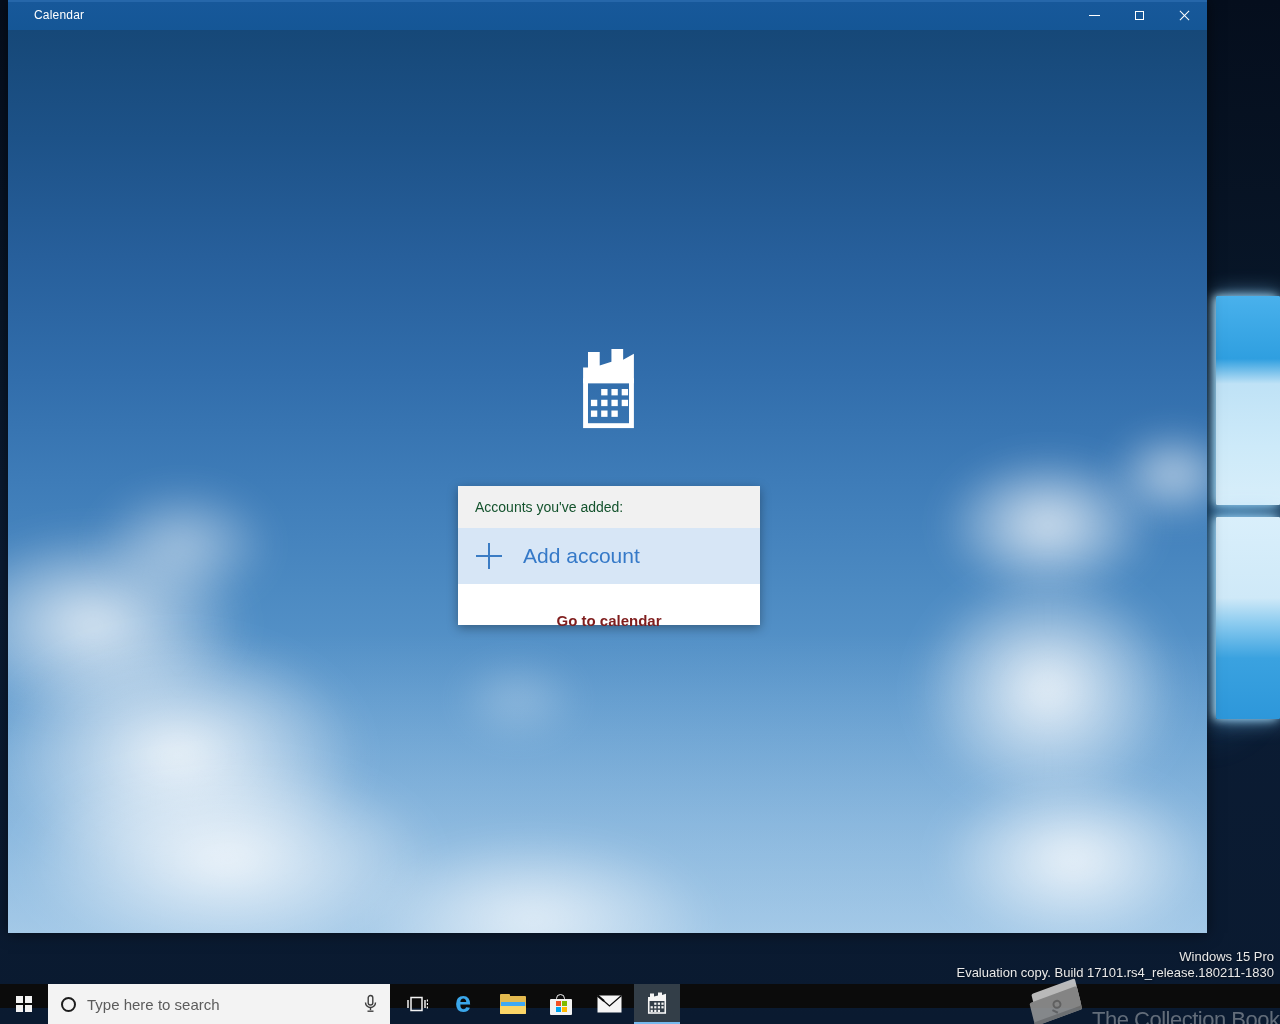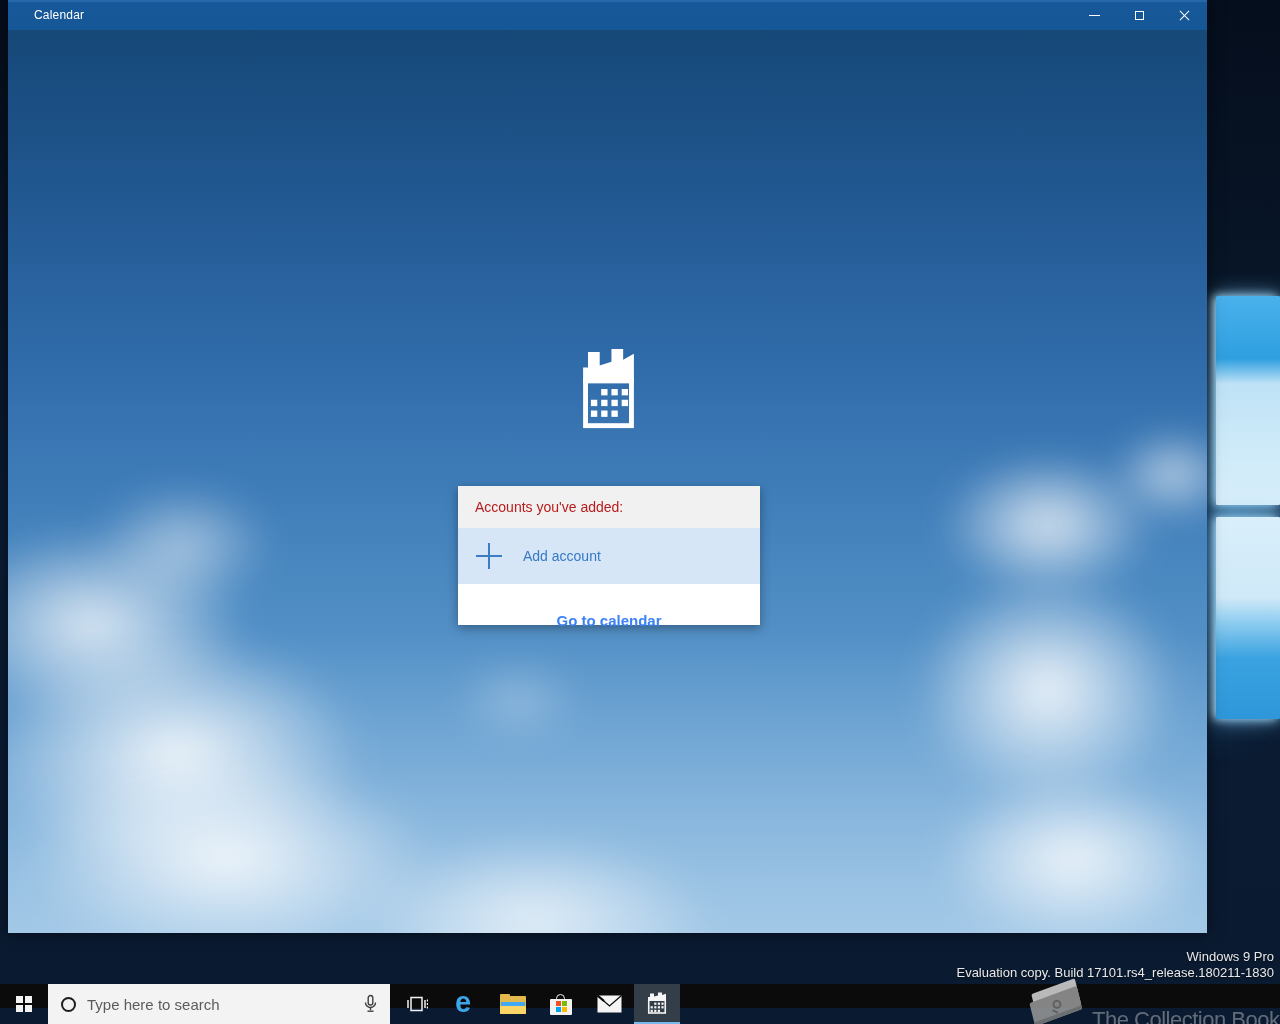--- a/index.html
+++ b/index.html
@@ -55,28 +55,28 @@
   .c-m2 { left:420px;  top:610px; width:180px; height:120px; opacity:.3; }
   .haze { position:absolute; left:0; right:0; bottom:0; height:300px; filter:none;
       background:linear-gradient(180deg,rgba(235,243,250,0),rgba(235,243,250,.35)); }
 
   .app-logo { position:absolute; left:569px; top:318px; width:63px; height:84px; }
 
   
   .dialog { position:absolute; left:450px; top:456px; width:302px;
             box-shadow:0 3px 10px rgba(0,0,0,.35); }
   .dialog-header { height:42px; background:#f1f1f1; display:flex; align-items:center;
-                   padding-left:17px; color:#b91c1c; font-size:14px; }
+                   padding-left:17px; color:#14532d; font-size:14px; }
   .dialog-add { height:56px; background:#d7e6f6; display:flex; align-items:center; cursor:pointer; }
   .plus-icon { position:relative; width:26px; height:26px; margin-left:18px; }
   .plus-icon::before { content:""; position:absolute; left:0; top:12px; width:26px; height:1.6px; background:#3b7cc4; }
   .plus-icon::after  { content:""; position:absolute; left:12px; top:0; width:1.6px; height:26px; background:#3b7cc4; }
-  .dialog-add-label { margin-left:21px; color:#3579c8; font-size:14px; }
+  .dialog-add-label { margin-left:21px; color:#3579c8; font-size:21px; }
   .dialog-go { height:41px; background:#ffffff; display:flex; align-items:center; justify-content:center; }
-  .dialog-go-label { color:#3b82f6; font-size:15px; font-weight:bold; cursor:pointer;margin-top:32px; }
+  .dialog-go-label { color:#7f1d1d; font-size:15px; font-weight:bold; cursor:pointer;margin-top:32px; }
 
   
   .taskbar { position:absolute; left:0; top:984px; width:1280px; height:24px; background:#0b0b0b; z-index:10; }
   .start-btn { position:absolute; left:0; top:0; width:48px; height:40px;
                display:flex; align-items:center; justify-content:center; }
   .win-logo { display:grid; grid-template-columns:7px 7px; grid-template-rows:7px 7px; gap:1.5px; }
   .win-logo span { background:#f2f2f2; }
   .search-box { position:absolute; left:48px; top:0; width:342px; height:40px; background:#f3f3f3;
                 display:flex; align-items:center; }
   .cortana-circle { width:15px; height:15px; border:2.2px solid #1d1d1d; border-radius:50%;
@@ -122,21 +122,21 @@
 
 <div class="screen">
 
   <div class="desktop">
     <div class="hero-glow"></div>
     <div class="hero-pane p1"></div>
     <div class="hero-pane p2"></div>
   </div>
 
   <div class="edition-watermark">
-    <div>Windows 9 Pro</div>
+    <div>Windows 15 Pro</div>
     <div>Evaluation copy. Build 17101.rs4_release.180211-1830</div>
   </div>
 
   <div class="app-window">
     <div class="app-content">
       <div class="cloud c-l1"></div>
       <div class="cloud c-l2"></div>
       <div class="cloud c-l3"></div>
       <div class="cloud c-l4"></div>
       <div class="cloud c-r1"></div>

